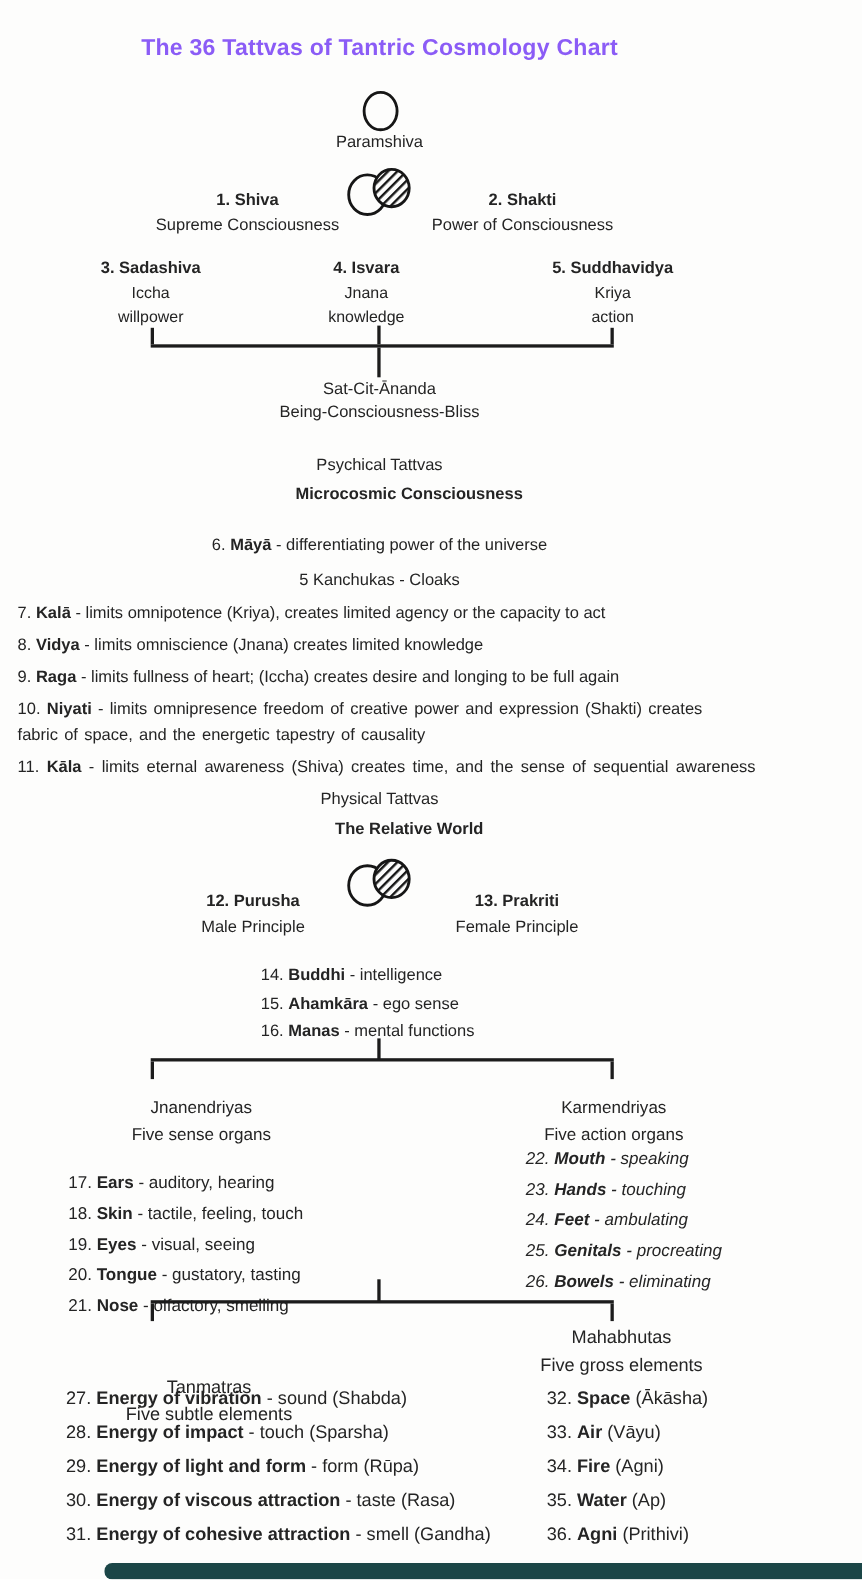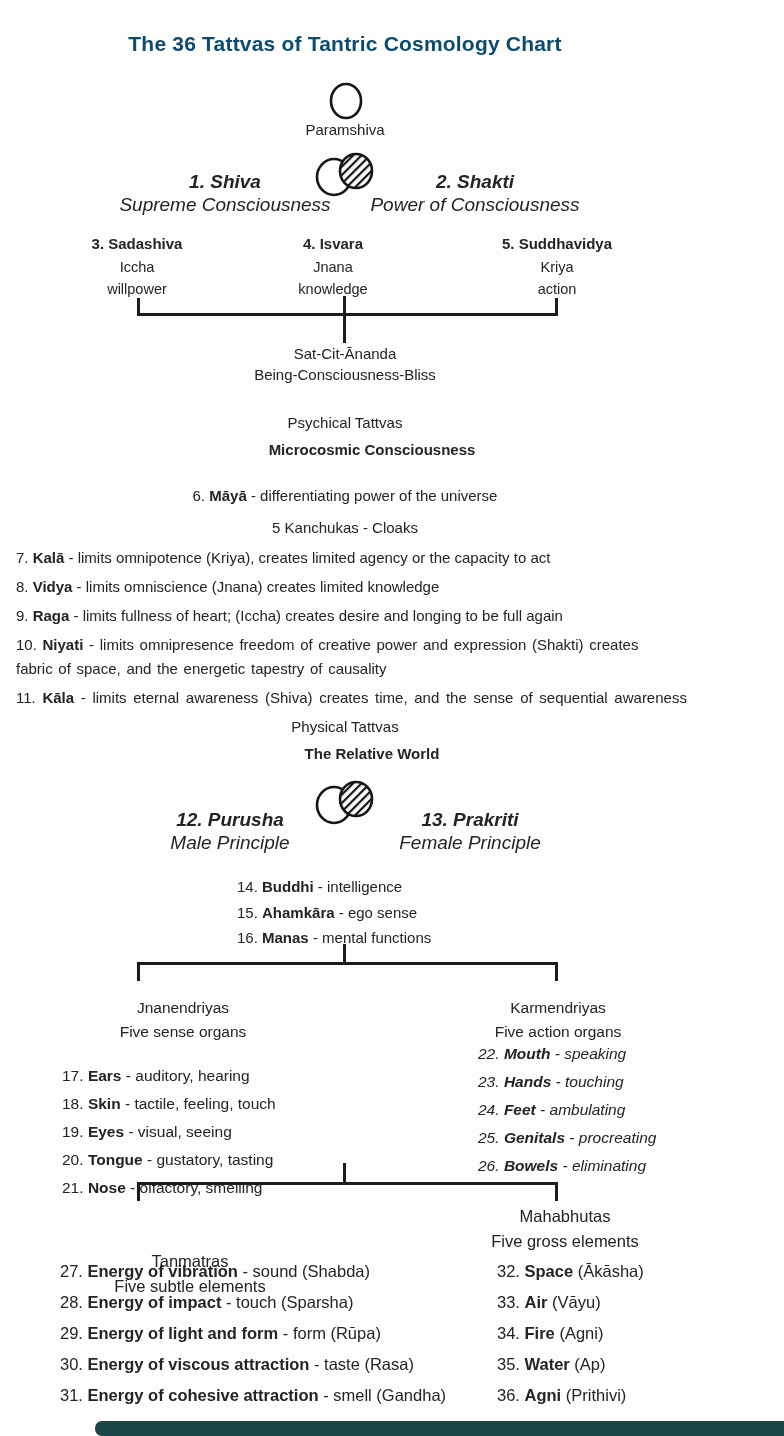--- a/index.html
+++ b/index.html
@@ -1,23 +1,23 @@
 <!DOCTYPE html>
 <html><head>
 <meta charset="utf-8">
 <style>
   html,body{margin:0;padding:0;background:#ffffff;}
   .page{position:relative;width:784px;height:1436px;background:#fdfdfc;overflow:hidden;
         font-family:"Liberation Sans",sans-serif;color:#242424;}
   .abs{position:absolute;}
   .c{text-align:center;}
-  .title{font-size:21px;font-weight:700;color:#0c4a6e;letter-spacing:.2px;}
+  .title{font-size:21px;font-weight:700;color:#8b5cf6;letter-spacing:.2px;}
   .lbl{font-size:15px;}
   .bold{font-weight:700;padding-left:27px;}
-  .pairblock{line-height:23px;font-size:19px;font-style:italic;}
+  .pairblock{line-height:23px;font-size:15px;}
   .pairblock .pname{font-weight:700;}
   .tri{line-height:22.5px;font-size:14.5px;text-align:center;width:190px;}
   .tri .tname{font-weight:700;font-size:15px;}
   .line{background:#1c1c1c;}
   .klist{font-size:15px;line-height:24px;}
   .klist .item{margin-bottom:5px;}
   .klist .item:nth-child(4){max-width:652px;word-spacing:1.5px;}
   .klist .item:nth-child(5){word-spacing:2.5px;}
   .mid{font-size:15px;line-height:25.5px;}
   .hdr2{font-size:15.5px;line-height:24px;}

